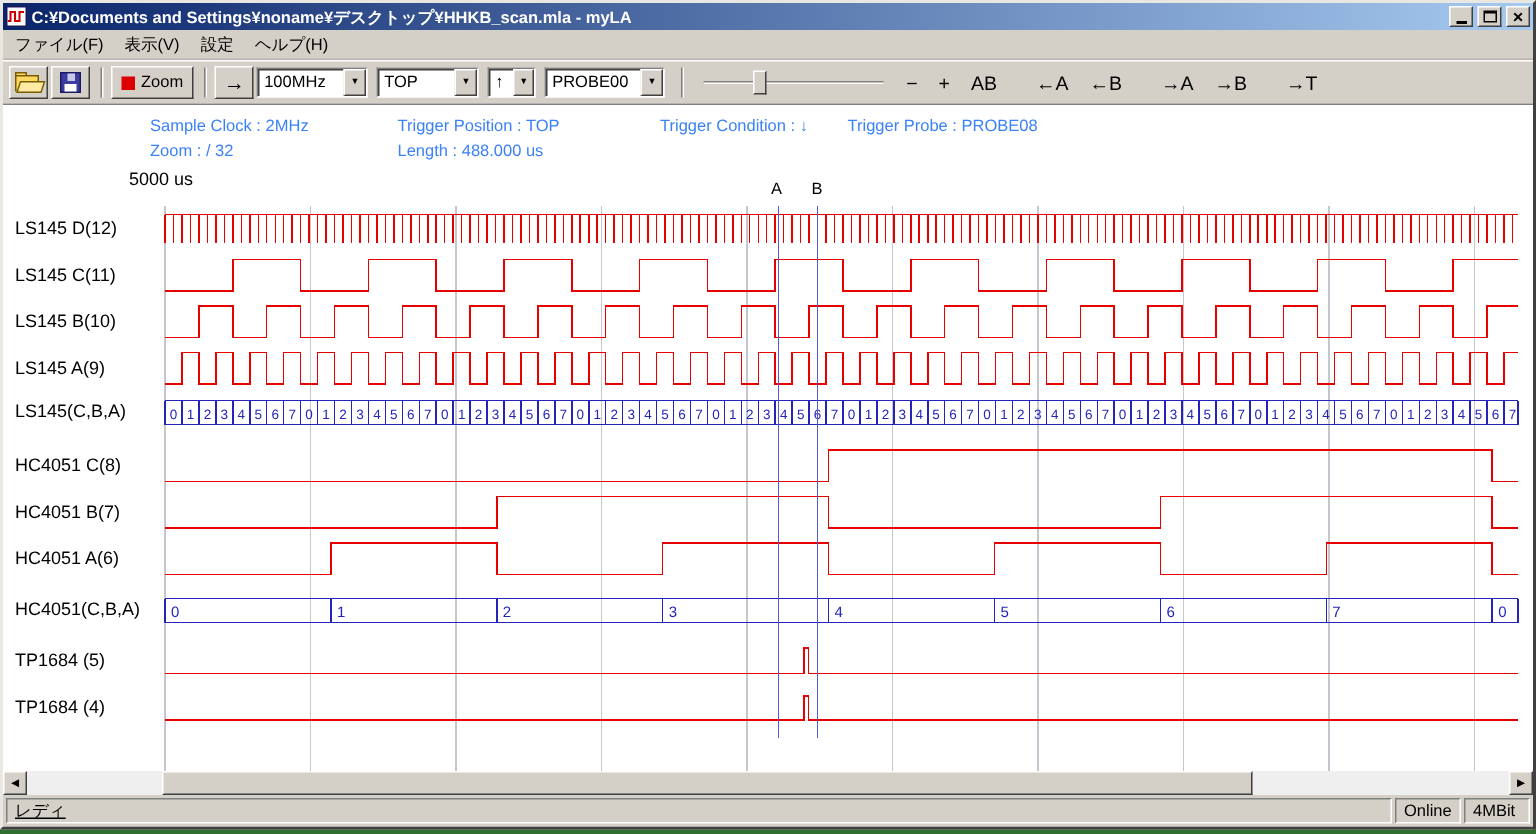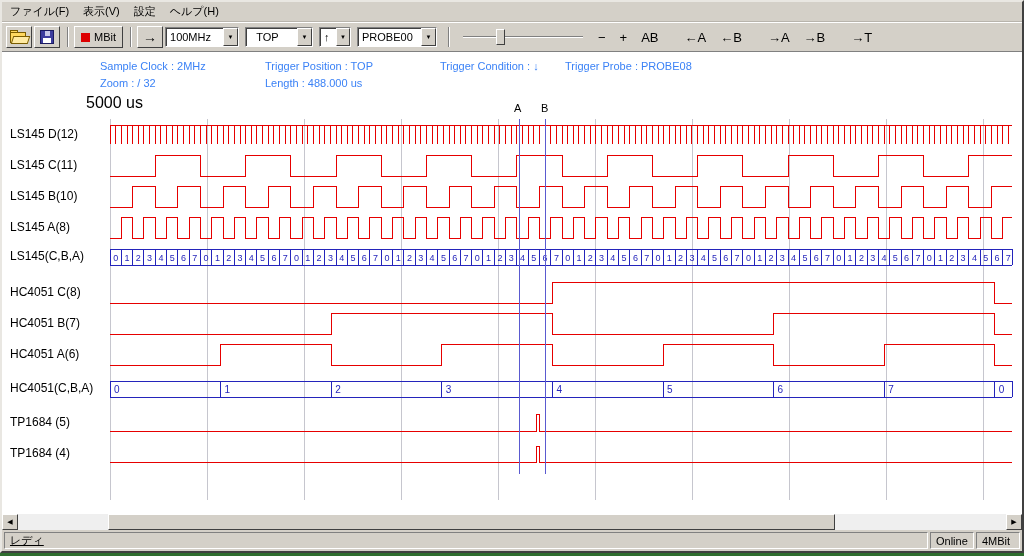--- a/index.html
+++ b/index.html
@@ -23,60 +23,77 @@
   
   .toolbar{flex:0 0 29px;display:flex;align-items:center;padding:0 4px;background:#d4d0c8;border-top:1px solid #fff;}
   .tbtn{height:22px;background:#d4d0c8;border:1px solid;border-color:#fff #404040 #404040 #fff;
         display:inline-flex;align-items:center;gap:4px;font-size:11px;padding:0 6px;margin-right:2px;font-family:inherit;color:#000;}
   .tbtn.icon{width:26px;justify-content:center;padding:0;}
   .tbtn.run{font-size:14px;font-weight:bold;width:26px;justify-content:center;}
   .stop-sq{width:9px;height:9px;display:inline-block;}
   .tsep{width:2px;height:20px;border-left:1px solid #808080;border-right:1px solid #fff;margin:0 5px;}
   .combo{height:20px;display:inline-flex;margin-right:6px;background:#fff;
          border:1px solid;border-color:#808080 #fff #fff #808080;box-shadow:inset 1px 1px 0 #404040;}
-  .cval{flex:1;font-size:11px;padding:3px 12px 0 4px;overflow:hidden;white-space:nowrap;color:#000;text-align:center;}
+  .cval{flex:1;font-size:11px;padding:3px 12px 0 4px;overflow:hidden;white-space:nowrap;color:#000;}
   .cbtn{width:15px;background:#d4d0c8;border:1px solid;border-color:#fff #404040 #404040 #fff;
         display:inline-flex;align-items:center;justify-content:center;font-size:6px;color:#000;}
   .slider{position:relative;width:120px;height:20px;margin:0 8px;display:inline-block;}
   .groove{position:absolute;left:0;right:0;top:9px;height:2px;background:#808080;border-bottom:1px solid #fff;}
   .thumb{position:absolute;top:2px;width:9px;height:16px;background:#d4d0c8;border:1px solid;border-color:#fff #404040 #404040 #fff;}
   .fbtn{background:none;border:none;font-size:13px;padding:2px 4px;margin:0 3px;font-family:inherit;color:#000;}
   .fgap{display:inline-block;width:12px;}
   
   .folder-icon{position:relative;width:19px;height:14px;display:inline-block;}
   .f-tab{position:absolute;left:0;top:0;width:8px;height:5px;background:#ffd860;border:1px solid #7a5c00;}
   .f-back{position:absolute;left:0;top:2px;width:16px;height:11px;background:#ffd860;border:1px solid #7a5c00;}
   .f-front{position:absolute;left:2px;top:6px;width:17px;height:8px;background:#ffeaa2;border:1px solid #7a5c00;transform:skewX(-18deg);}
   .floppy-icon{position:relative;width:14px;height:14px;background:#3c3c9e;display:inline-block;border:1px solid #1a1a60;}
   .fl-shutter{position:absolute;left:4px;top:0;width:5px;height:5px;background:#c8c8e8;}
   .fl-label{position:absolute;left:2px;bottom:0;width:8px;height:5px;background:#fff;}
   
   .client{flex:1;background:#fff;position:relative;border-top:1px solid #808080;}
   .info{position:absolute;font-size:11px;color:#3b82f6;white-space:pre;}
-  .timescale{position:absolute;left:84px;top:42px;font-size:16px;color:#000;}
+  .timescale{position:absolute;left:84px;top:42px;font-size:12px;color:#000;}
   .cursor-label{position:absolute;top:50px;font-size:11px;color:#000;}
   .wavearea{position:absolute;left:0;top:67px;width:1022px;height:381px;}
   .chlabel{position:absolute;left:8px;font-size:12px;color:#000;white-space:nowrap;}
   
   .hscroll{flex:0 0 16px;display:flex;background:#efefef;}
   .sbtn{width:16px;height:16px;background:#d4d0c8;border:1px solid;border-color:#fff #404040 #404040 #fff;
         display:inline-flex;align-items:center;justify-content:center;font-size:7px;padding:0;color:#000;font-family:inherit;}
   .strack{flex:1;position:relative;background:#efefef;}
   .sthumb{position:absolute;top:0;height:16px;background:#d4d0c8;border:1px solid;border-color:#fff #404040 #404040 #fff;}
   
   .statusbar{flex:0 0 19px;display:flex;gap:2px;padding:2px;background:#d4d0c8;}
   .spanel{border:1px solid;border-color:#808080 #fff #fff #808080;font-size:11px;padding:0 5px;display:flex;align-items:center;color:#000;}
   .spanel.main{flex:1;text-decoration:underline;}
   .spanel.small{min-width:44px;justify-content:flex-start;}
 </style>
 </head>
 <body>
 
 <div class="win">
 
+  <div class="titlebar">
+    <span class="appicon">
+      <svg width="12" height="12" viewBox="0 0 12 12">
+          <polyline points="0,9 2,9 2,3 5,3 5,9 8,9 8,3 11,3" fill="none" stroke="#cc0000" stroke-width="1.4"></polyline>
+        </svg>
+    </span>
+    <span class="title">C:¥Documents and Settings¥noname¥デスクトップ¥HHKB_scan.mla - myLA</span>
+    <button class="wbtn">
+        <span class="glyph-min"></span>
+      </button>
+    <button class="wbtn">
+        <span class="glyph-max"></span>
+      </button>
+    <button class="wbtn">
+        <span class="glyph-close">×</span>
+      </button>
+  </div>
 
   <div class="menubar">
       <span class="mitem">ファイル(F)</span>
       <span class="mitem">表示(V)</span>
       <span class="mitem">設定</span>
       <span class="mitem">ヘルプ(H)</span>
     </div>
 
   <div class="toolbar">
     <button class="tbtn icon">
@@ -88,21 +105,21 @@
     </button>
     <button class="tbtn icon">
       <span class="floppy-icon">
           <i class="fl-shutter"></i>
           <i class="fl-label"></i>
         </span>
     </button>
     <span class="tsep"></span>
     <button class="tbtn">
       <span class="stop-sq" id="stop-sq" style="background: rgb(221, 0, 0);"></span>
-      <span>MBit</span>
+      <span>Zoom</span>
     </button>
     <span class="tsep"></span>
     <button class="tbtn run">
         <span>→</span>
       </button>
     <span id="combos"><span class="combo" style="width: 74px;">
           <span class="cval">100MHz</span>
           <span class="cbtn">▼</span>
         </span><span class="combo" style="width: 68px;">
           <span class="cval">TOP</span>
@@ -273,21 +290,21 @@
           </g>
           <g>
             <line x1="517" y1="0" x2="517" y2="355" stroke="#5a5ad0" stroke-width="1"></line>
             <line x1="543" y1="0" x2="543" y2="355" stroke="#5a5ad0" stroke-width="1"></line>
           </g>
         </svg>
       <div id="chlabels">
           <div class="chlabel" style="top: 8px;">LS145 D(12)</div>
           <div class="chlabel" style="top: 39px;">LS145 C(11)</div>
           <div class="chlabel" style="top: 70px;">LS145 B(10)</div>
-          <div class="chlabel" style="top: 101px;">LS145 A(8)</div>
+          <div class="chlabel" style="top: 101px;">LS145 A(9)</div>
           <div class="chlabel" style="top: 130px;">LS145(C,B,A)</div>
           <div class="chlabel" style="top: 166px;">HC4051 C(8)</div>
           <div class="chlabel" style="top: 197px;">HC4051 B(7)</div>
           <div class="chlabel" style="top: 228px;">HC4051 A(6)</div>
           <div class="chlabel" style="top: 262px;">HC4051(C,B,A)</div>
           <div class="chlabel" style="top: 296px;">TP1684 (5)</div>
           <div class="chlabel" style="top: 327px;">TP1684 (4)</div>
         </div>
     </div>
   </div>

